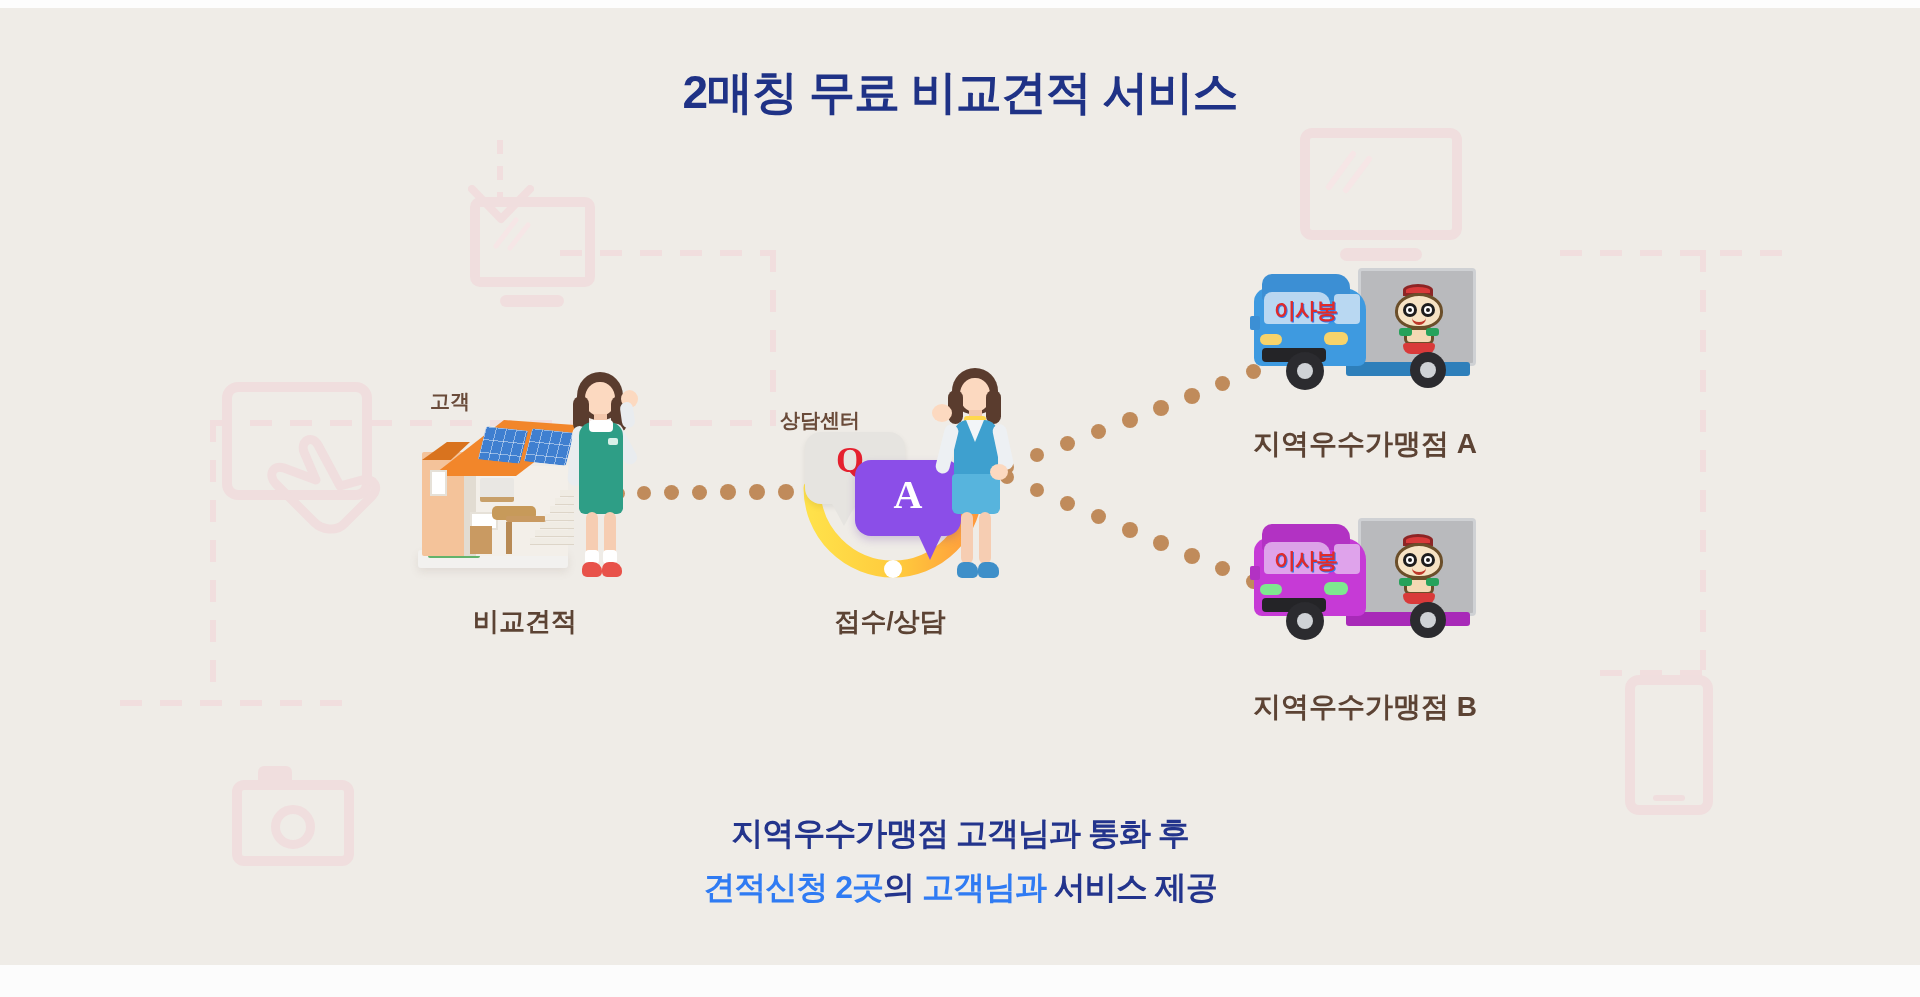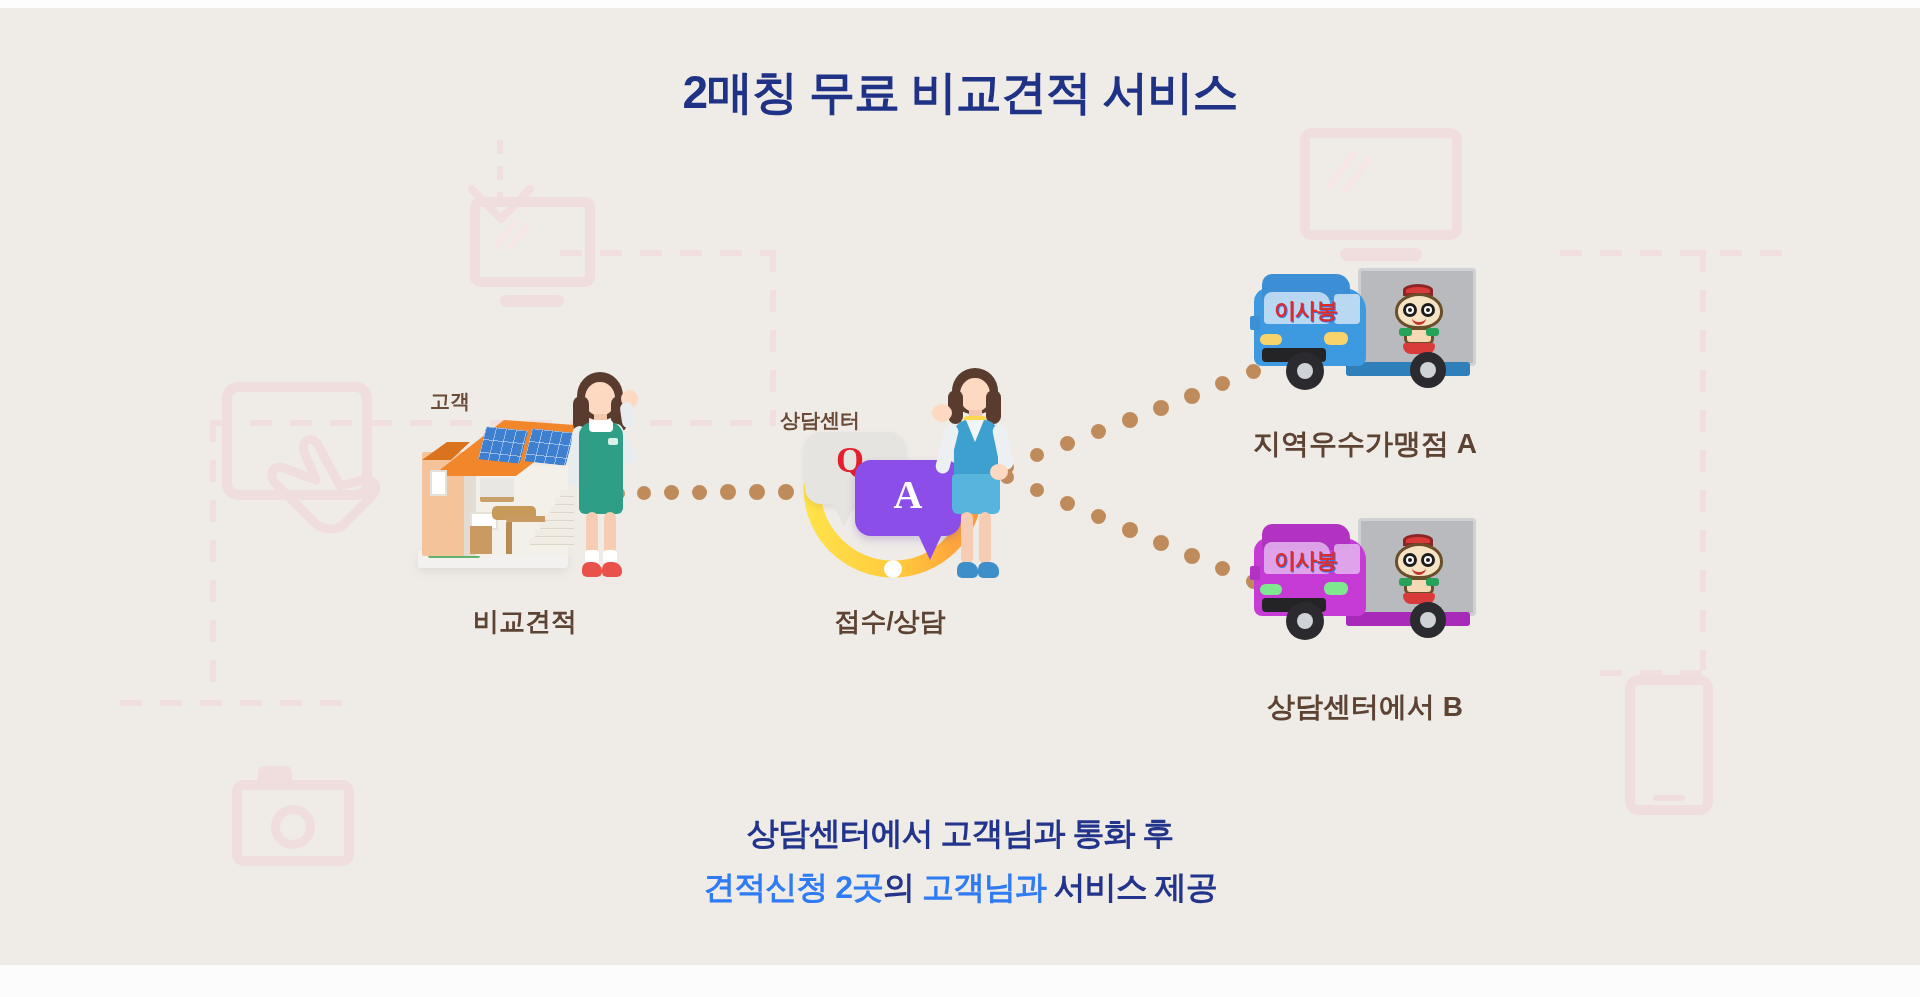--- a/index.html
+++ b/index.html
@@ -393,22 +393,22 @@
       <div class="t-wind" style="left:14px; top:34px; width:66px; height:32px; background:#e3b6ef;"></div>
       <div class="t-wind" style="left:84px; top:36px; width:26px; height:30px; border-radius:4px; background:#e3b6ef;"></div>
       <div class="t-light" style="left:10px; top:76px; width:22px; height:11px; background:#7ee88f;"></div>
       <div class="t-light" style="left:74px; top:74px; width:24px; height:13px; background:#7ee88f;"></div>
       <div class="t-grille" style="left:12px; top:90px; width:64px; height:14px;"></div>
       <div style="position:absolute; left:0px; top:58px; width:10px; height:14px; background:#b232c3; border-radius:2px;"></div>
       <div class="t-logo" style="left:24px; top:38px; width:64px; color:#e02b2b; text-shadow:1px 1px 0 #2f7bf3;">이사봉</div>
       <div class="t-wheel" style="left:36px;  top:94px; width:38px; height:38px;"></div>
       <div class="t-wheel" style="left:160px; top:94px; width:36px; height:36px;"></div>
     </div>
-    <div class="node-label shop-label" style="left:1205px; top:688px; width:320px;">상담센터에서 B</div>
-  </div>
-
-  <div class="footer-text footer-line1">상담센터에서 고객님과 통화 후</div>
+    <div class="node-label shop-label" style="left:1205px; top:688px; width:320px;">지역우수가맹점 B</div>
+  </div>
+
+  <div class="footer-text footer-line1">지역우수가맹점 고객님과 통화 후</div>
   <div class="footer-text footer-line2">
     <span class="hl-blue">견적신청 2곳</span><span class="hl-navy">의 </span><span class="hl-blue">고객님과</span><span class="hl-navy"> 서비스 제공</span>
   </div>
 
   <div class="bar-bottom"></div>
 </div>
 
 </body></html>

